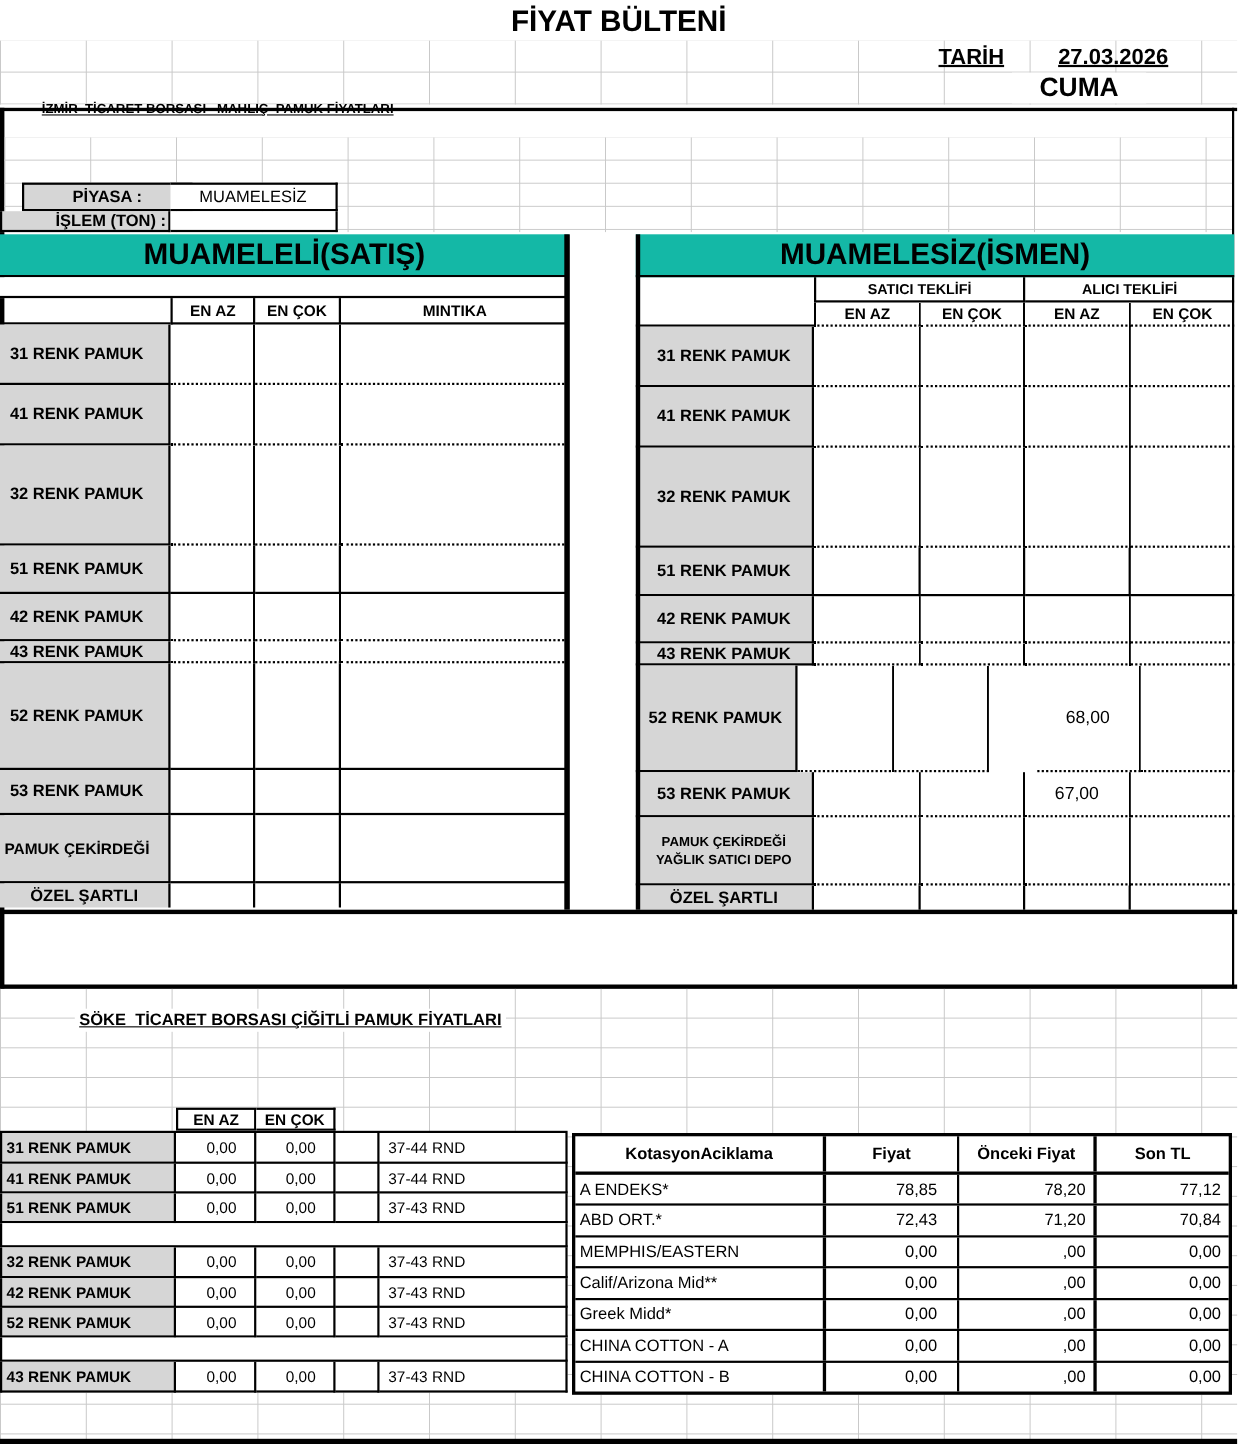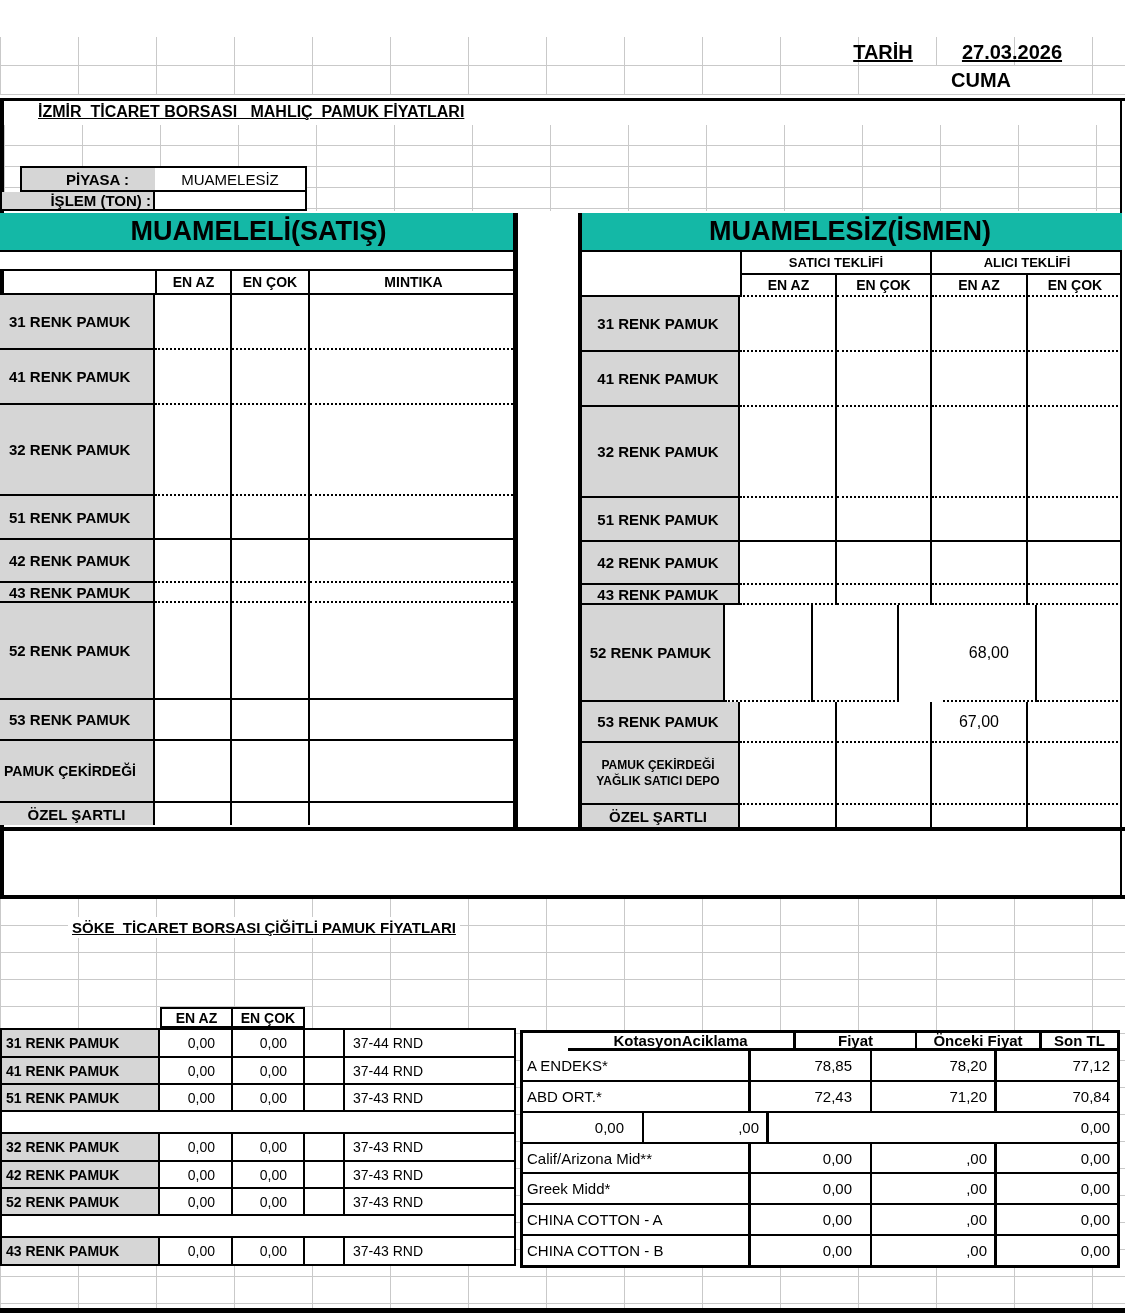--- a/index.html
+++ b/index.html
@@ -38,45 +38,46 @@
   
   .sk-lc { background:#d6d6d6; border:2px solid #000; border-top:none;
            font-weight:bold; font-size:14px; padding-left:4px; }
   .sk-v  { border-right:2px solid #000; border-bottom:2px solid #000;
            font-size:14px; padding-right:16px; }
   .sk-rnd{ border-right:2px solid #000; border-bottom:2px solid #000;
            font-size:14px; padding-left:8px; }
   
   .kt { border:3px solid #000; display:flex; flex-direction:column; background:#fff; }
   .kt-row { display:flex; border-bottom:2px solid #000; flex:1; }
-  .kt-row.hd { border-bottom:3px solid #000; flex:none; height:18px;margin-left:45px; }
+  .kt-row.hd { border-bottom:3px solid #000; flex:none; height:35px; }
   .kt-row:last-child { border-bottom:none; }
   .kt-name { width:228px; border-right:3px solid #000; font-size:15px; padding-left:4px; }
   .kt-fiyat { width:121px; border-right:2px solid #000; font-size:15px; padding-right:18px; }
   .kt-onceki { width:125px; border-right:3px solid #000; font-size:15px; padding-right:7px; }
   .kt-son { flex:1; font-size:15px; padding-right:7px; }
   .kt-row.hd > div { font-weight:bold; display:flex; align-items:center; justify-content:center; padding:0; font-size:15px; }
 </style>
 </head>
 <body>
 
 <div class="page">
 
+  <div class="abs c b" style="left:0;top:2px;width:1125px;height:34px;font-size:27px;">FİYAT BÜLTENİ</div>
 
   <div class="abs fgrid" style="left:0;top:37px;width:1125px;height:58px;background-size:78px 29px;"></div>
 
   <div class="abs c b u" style="left:836px;top:39px;width:94px;height:27px;font-size:20px;">TARİH</div>
   <div class="abs c b u" style="left:932px;top:39px;width:160px;height:27px;font-size:20px;">27.03.2026</div>
-  <div class="abs c b" style="left:920px;top:66px;width:122px;height:28px;font-size:20px;background:#fff;">CUMA</div>
+  <div class="abs c b" style="left:920px;top:66px;width:122px;height:28px;font-size:24px;background:#fff;">CUMA</div>
 
   <div class="abs thick" style="left:0;top:98px;width:1125px;height:3px;"></div>
   <div class="abs thick" style="left:0;top:98px;width:4px;height:801px;"></div>
   <div class="abs" style="left:1120px;top:98px;width:2px;height:801px;background:#000;"></div>
 
-  <div class="abs b u pre" style="left:38px;top:103px;font-size:16px;">İZMİR  TİCARET BORSASI   MAHLIÇ  PAMUK FİYATLARI</div>
+  <div class="abs b u pre" style="left:38px;top:92px;font-size:12px;">İZMİR  TİCARET BORSASI   MAHLIÇ  PAMUK FİYATLARI</div>
 
   <div class="abs fgrid" style="left:4px;top:125px;width:1116px;height:86px;background-size:78px 21px;"></div>
 
   <div class="abs c b" style="left:0;top:166px;width:155px;height:26px;background:#d6d6d6;border:2px solid #000;font-size:15px;margin-left:20px;">PİYASA :</div>
   <div class="abs c" style="left:155px;top:166px;width:152px;height:26px;background:#fff;border:2px solid #000;border-left:none;font-size:15px;">MUAMELESİZ</div>
   <div class="abs r b" style="left:0;top:192px;width:155px;height:19px;background:#d6d6d6;border:2px solid #000;border-top:none;font-size:15px;padding-right:2px;">İŞLEM (TON) :</div>
   <div class="abs" style="left:155px;top:192px;width:152px;height:19px;background:#fff;border:2px solid #000;border-top:none;border-left:none;"></div>
 
   <div class="abs" style="left:0;top:213px;width:517px;">
     <div class="band c">MUAMELELİ(SATIŞ)</div>
@@ -323,20 +324,21 @@
       <div class="kt-onceki r">78,20</div>
       <div class="kt-son r">77,12</div>
     </div>
     <div class="kt-row">
       <div class="kt-name l">ABD ORT.*</div>
       <div class="kt-fiyat r">72,43</div>
       <div class="kt-onceki r">71,20</div>
       <div class="kt-son r">70,84</div>
     </div>
     <div class="kt-row">
+      <div class="kt-name l">MEMPHIS/EASTERN</div>
       <div class="kt-fiyat r">0,00</div>
       <div class="kt-onceki r">,00</div>
       <div class="kt-son r">0,00</div>
     </div>
     <div class="kt-row">
       <div class="kt-name l">Calif/Arizona Mid**</div>
       <div class="kt-fiyat r">0,00</div>
       <div class="kt-onceki r">,00</div>
       <div class="kt-son r">0,00</div>
     </div>

